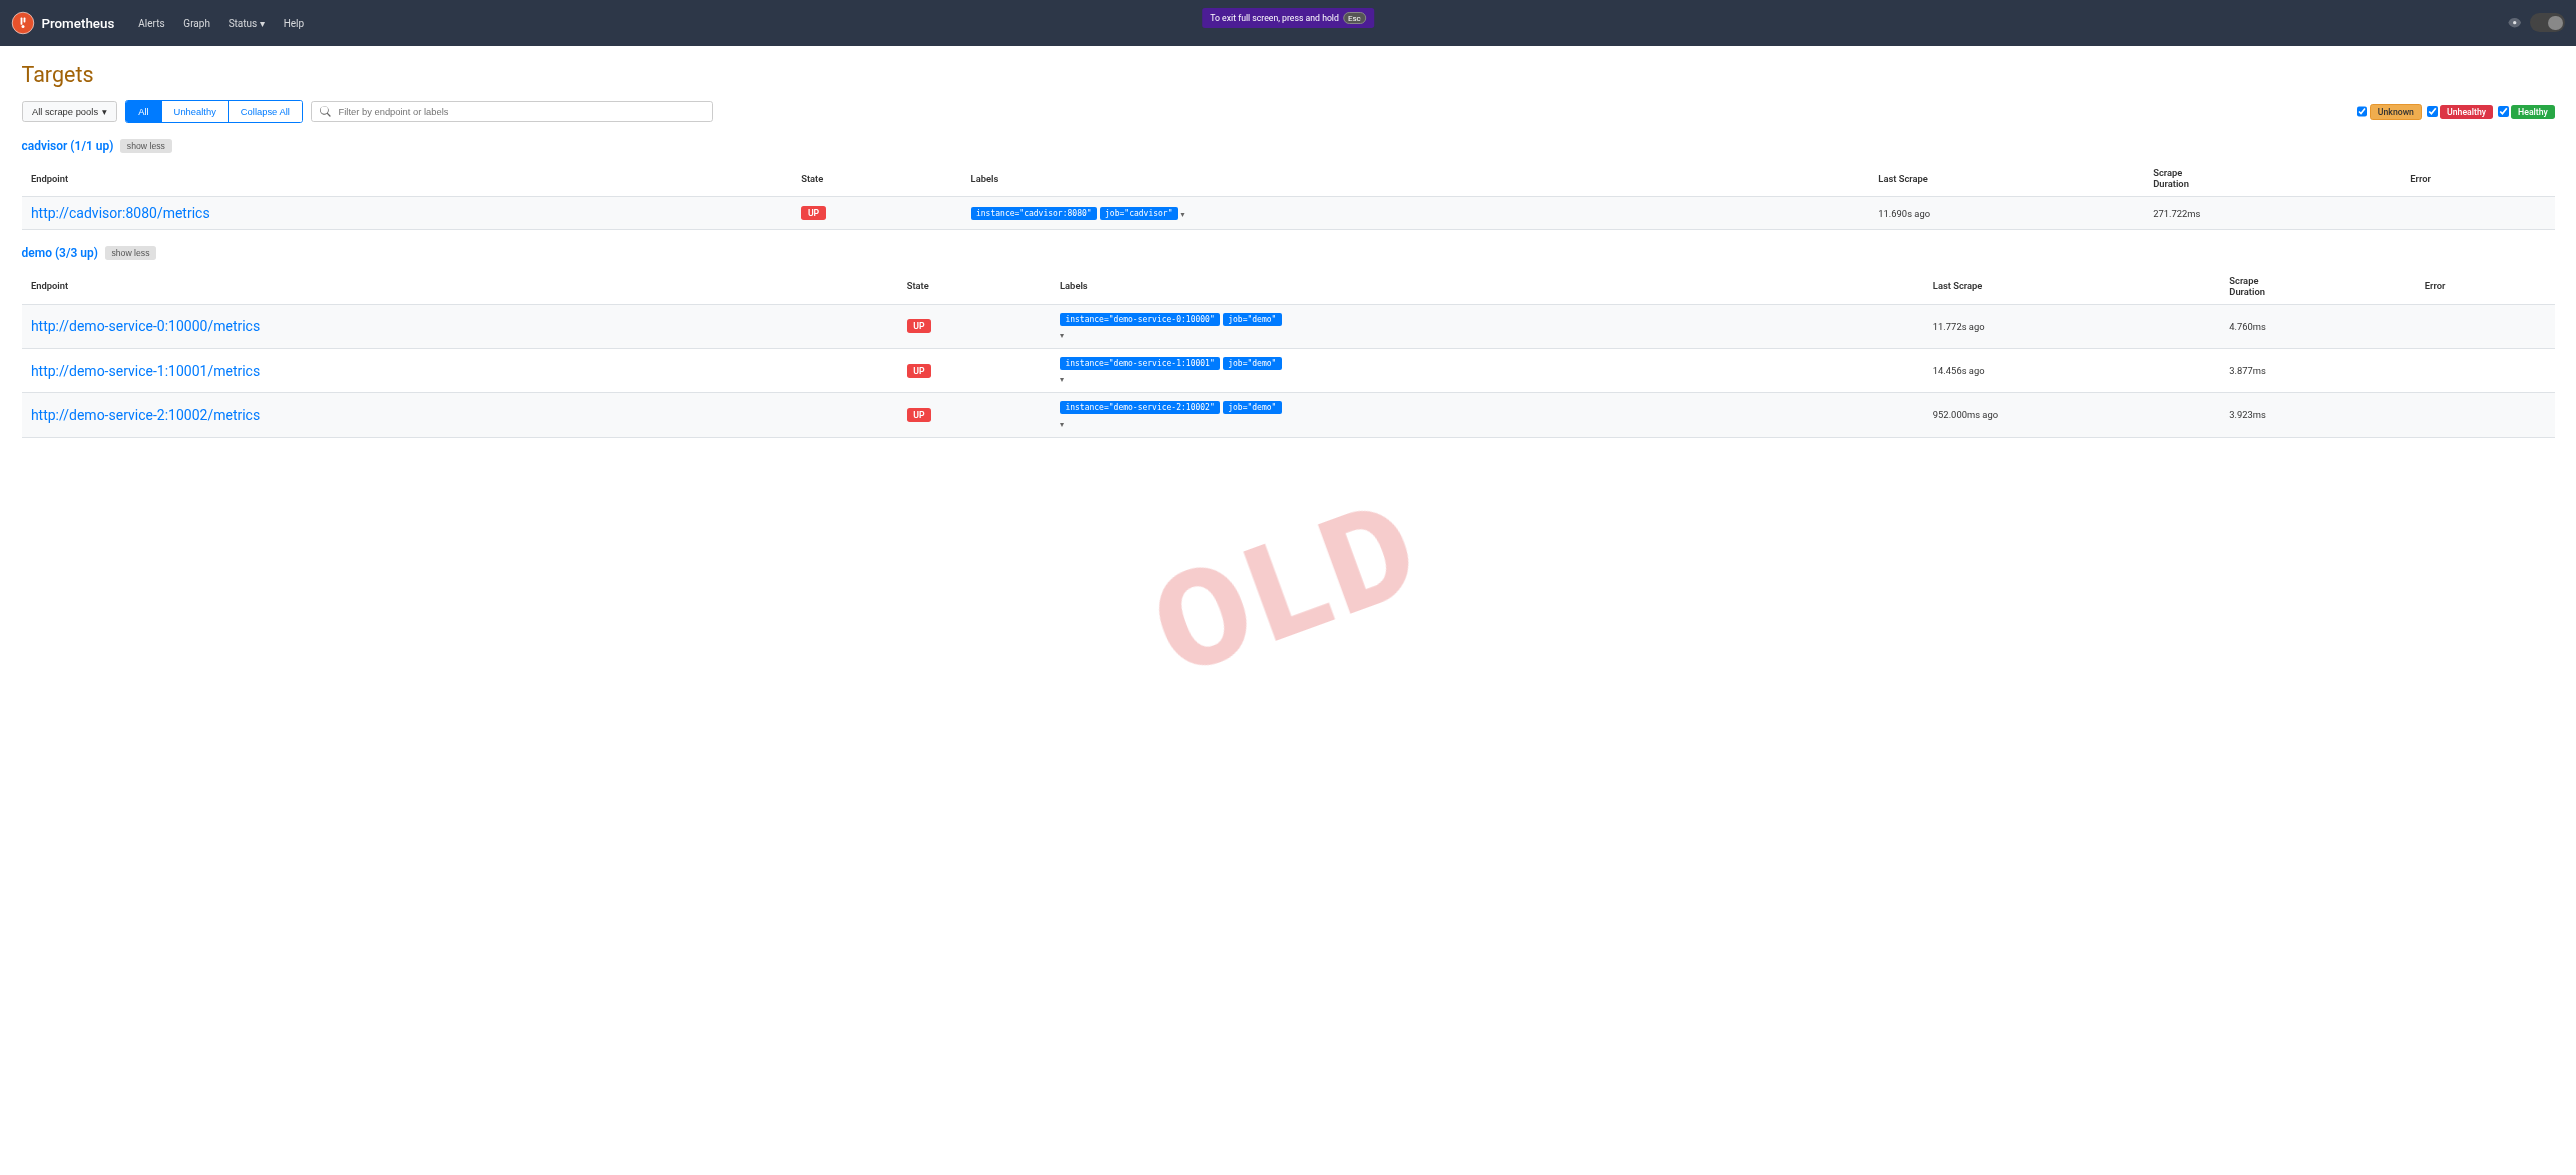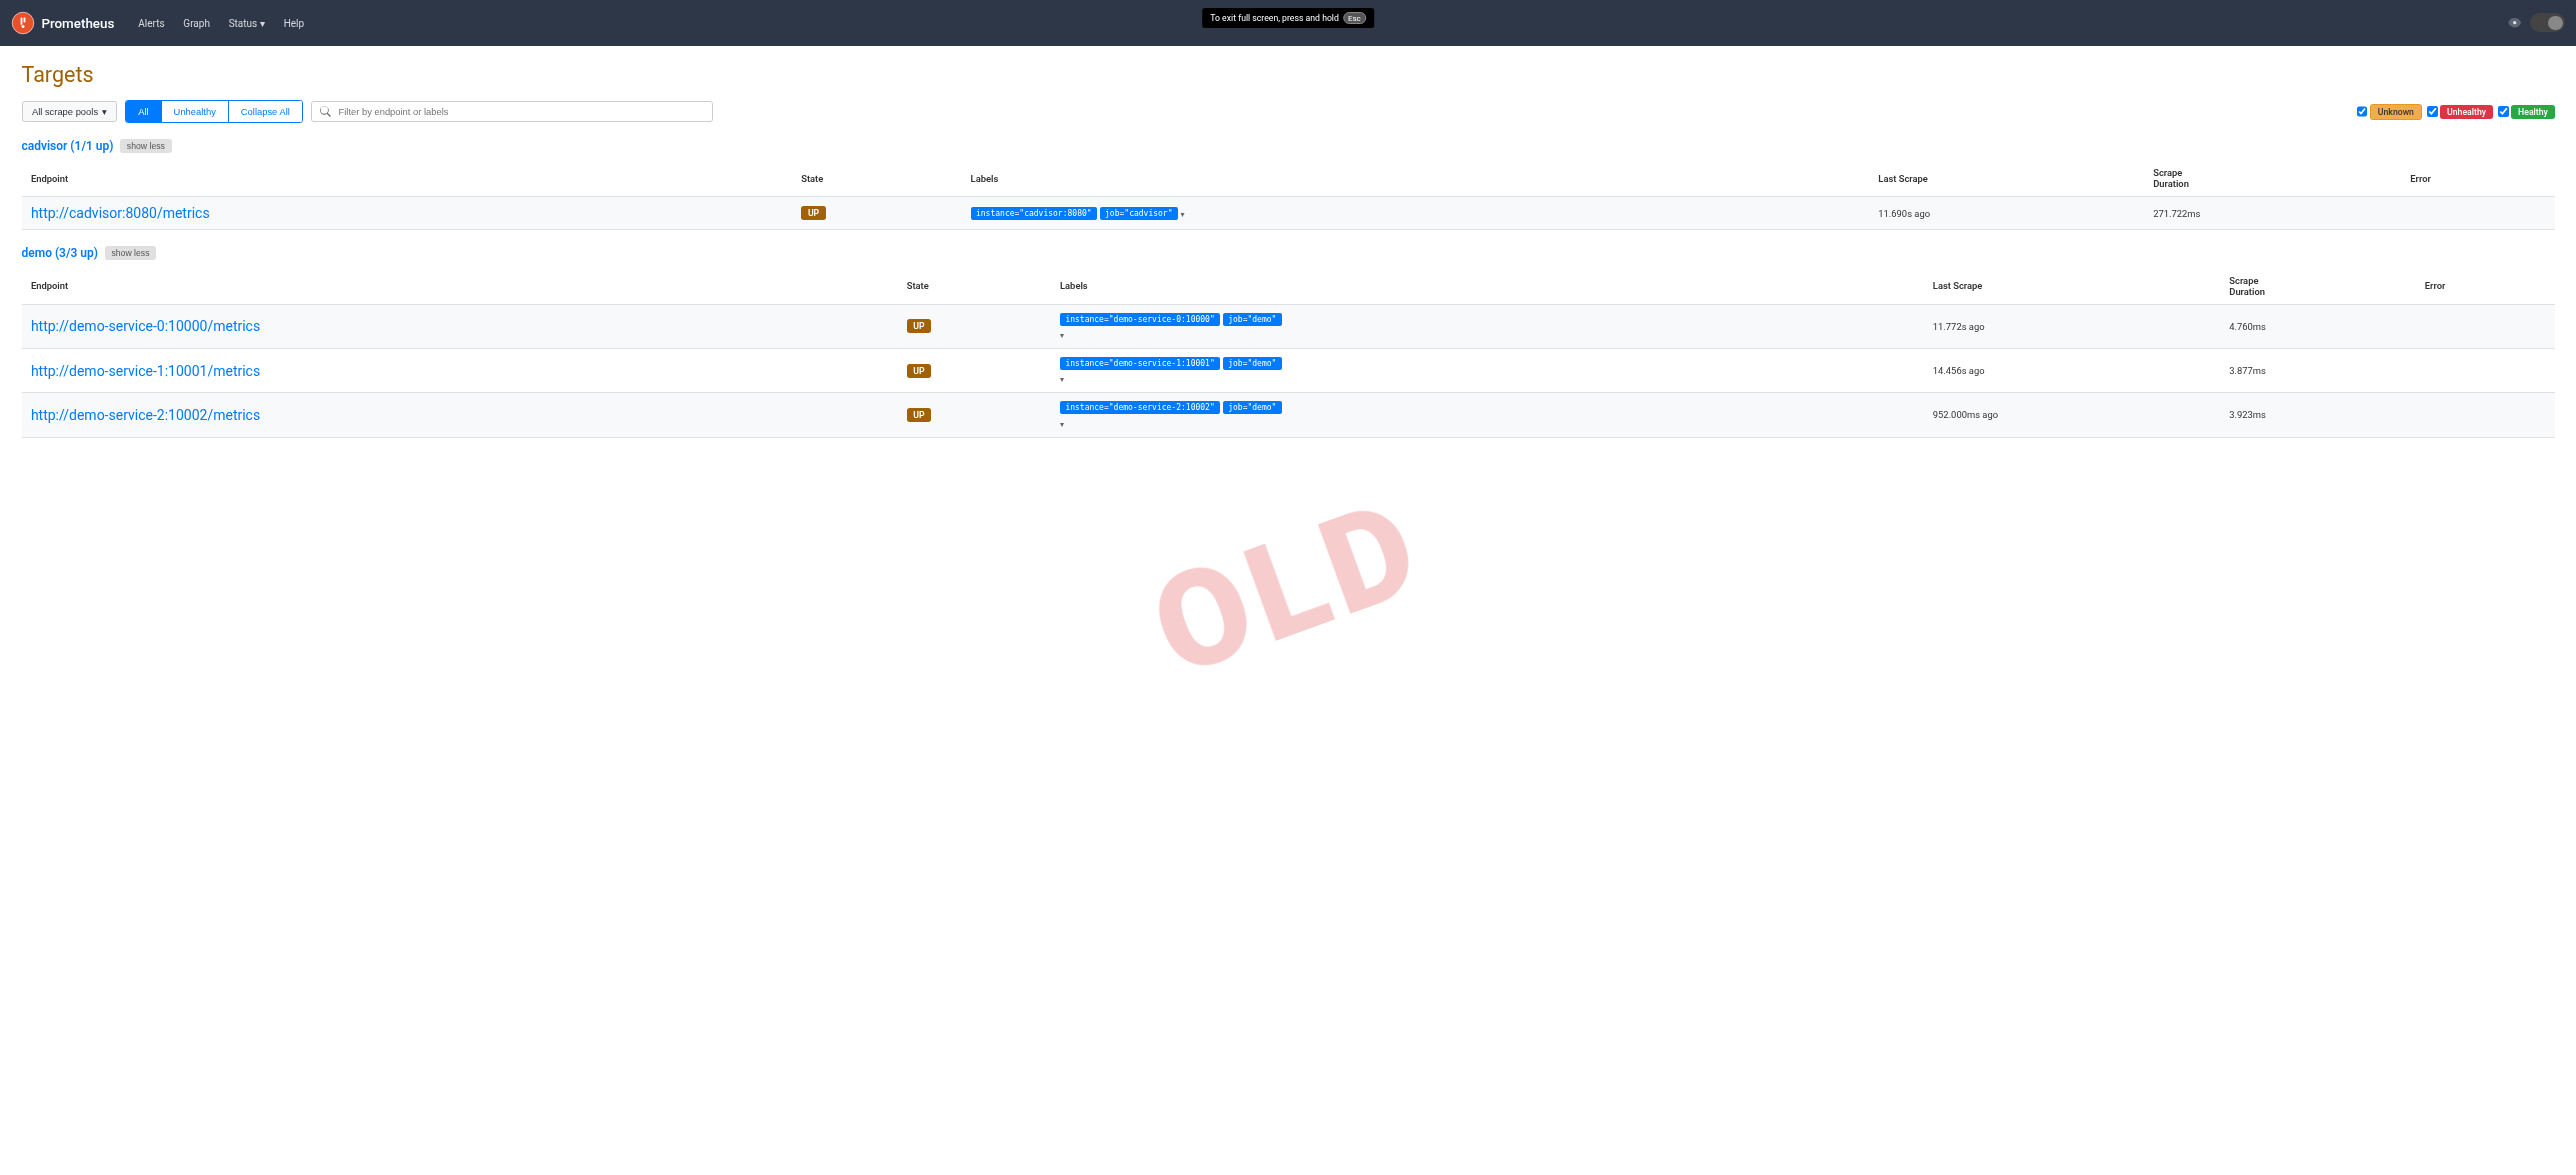--- a/index.html
+++ b/index.html
@@ -85,21 +85,21 @@
       border-radius: 50%;
       margin-left: auto;
     }
 
     
     .fullscreen-tooltip {
       position: absolute;
       left: 50%;
       transform: translateX(-50%);
       top: 8px;
-      background: #000000;
+      background: #4c1d95;
       color: #fff;
       padding: 4px 8px;
       border-radius: 2.7px;
       font-size: 8.7px;
       display: flex;
       align-items: center;
       gap: 4px;
       white-space: nowrap;
     }
     .esc-key {
@@ -256,21 +256,21 @@
     }
     .targets-table tr:nth-child(even) td {
       background: #fff;
     }
     .endpoint-link {
       color: #007bff;
       text-decoration: none;
       font-size: 14px;
     }
     .state-badge {
-      background: #a16207;
+      background: #ef4444;
       color: #fff;
       padding: 2px 6.7px;
       border-radius: 2.7px;
       font-size: 8.7px;
       font-weight: 600;
       display: inline-block;
     }
     .labels-cell {
       display: flex;
       flex-wrap: wrap;

